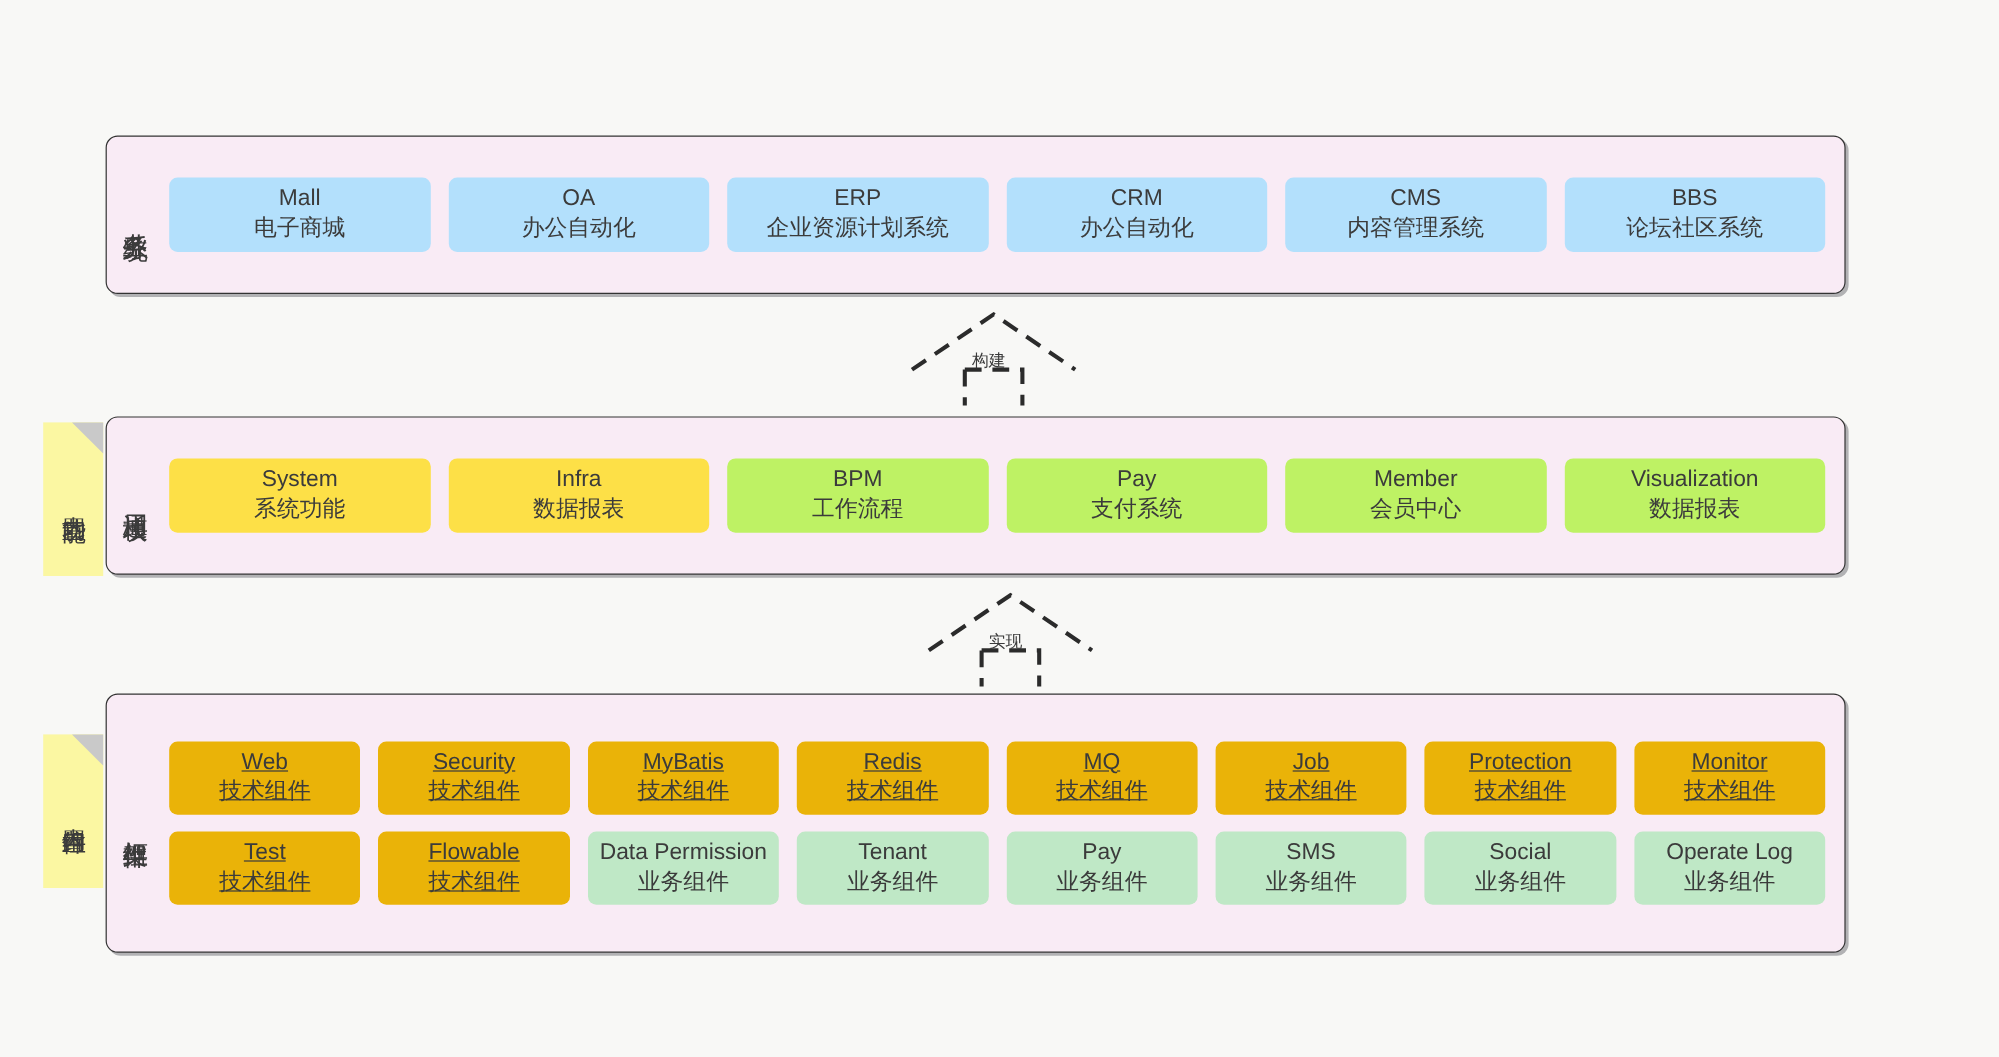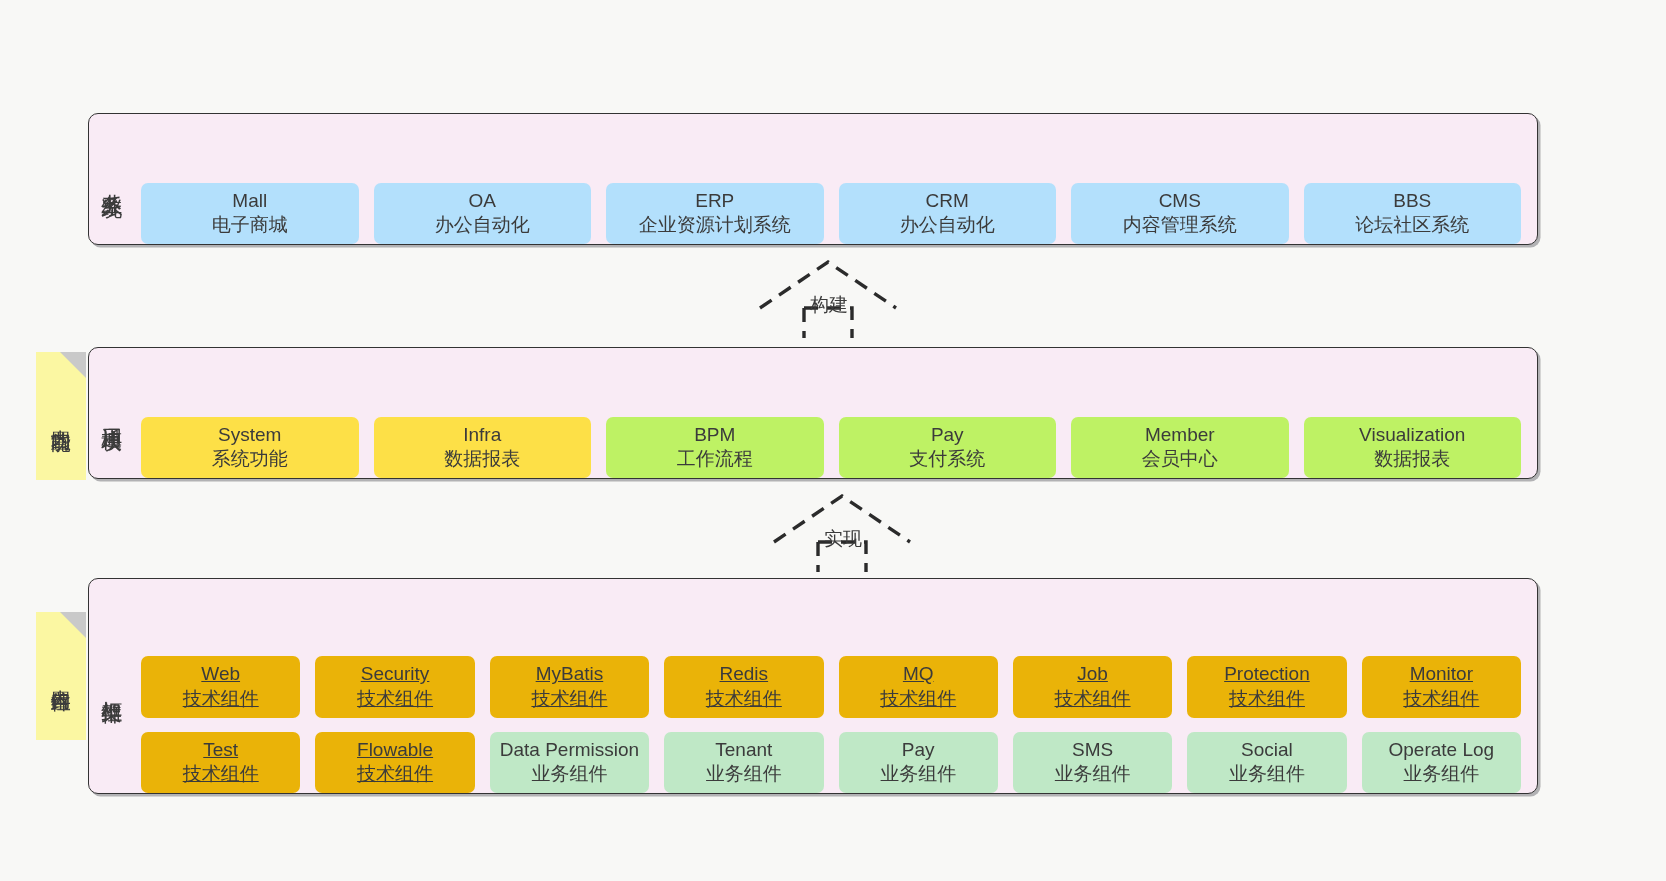--- a/index.html
+++ b/index.html
@@ -43,21 +43,21 @@
     text-orientation: upright;
     letter-spacing: 1px;
     white-space: nowrap;
     user-select: none;
   }
 
   .cards-area {
     flex: 1 1 auto;
     display: flex;
     flex-direction: column;
-    justify-content: flex-end;
+    justify-content: center;
     gap: 14px;
     padding: 0 16px 0 6px;
   }
 
   .card-row {
     display: flex;
     gap: 15px;
     align-items: stretch;
   }
 
@@ -114,21 +114,21 @@
   }
 
   
   .connector {
     position: absolute;
     pointer-events: none;
   }
   .connector svg { display: block; overflow: visible; }
   .connector-label {
     position: absolute;
-    font-size: 19px;
+    font-size: 14px;
     color: #3b3b3b;
     background: transparent;
     white-space: nowrap;
     user-select: none;
   }
 </style>
 </head>
 <body>
 
 <div id="canvas">

